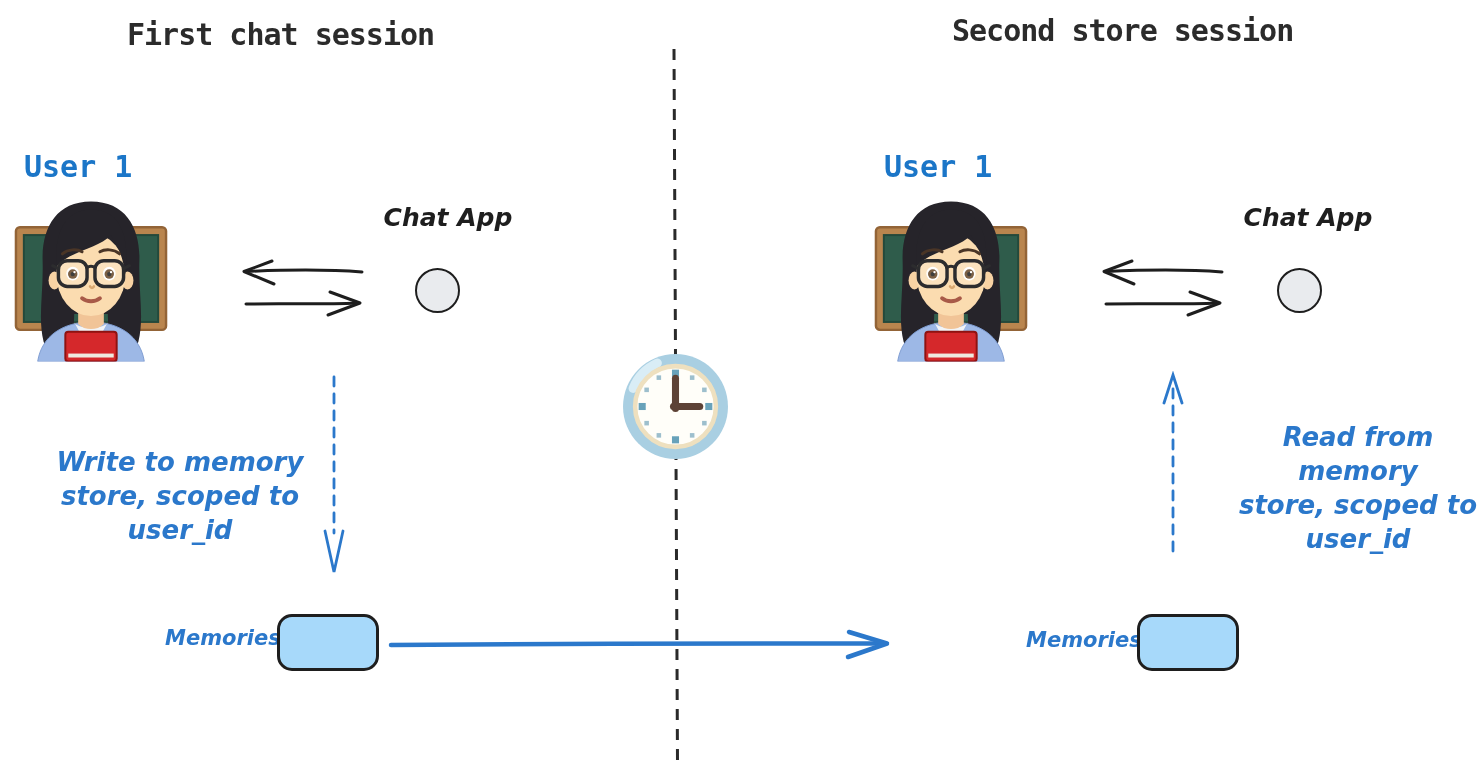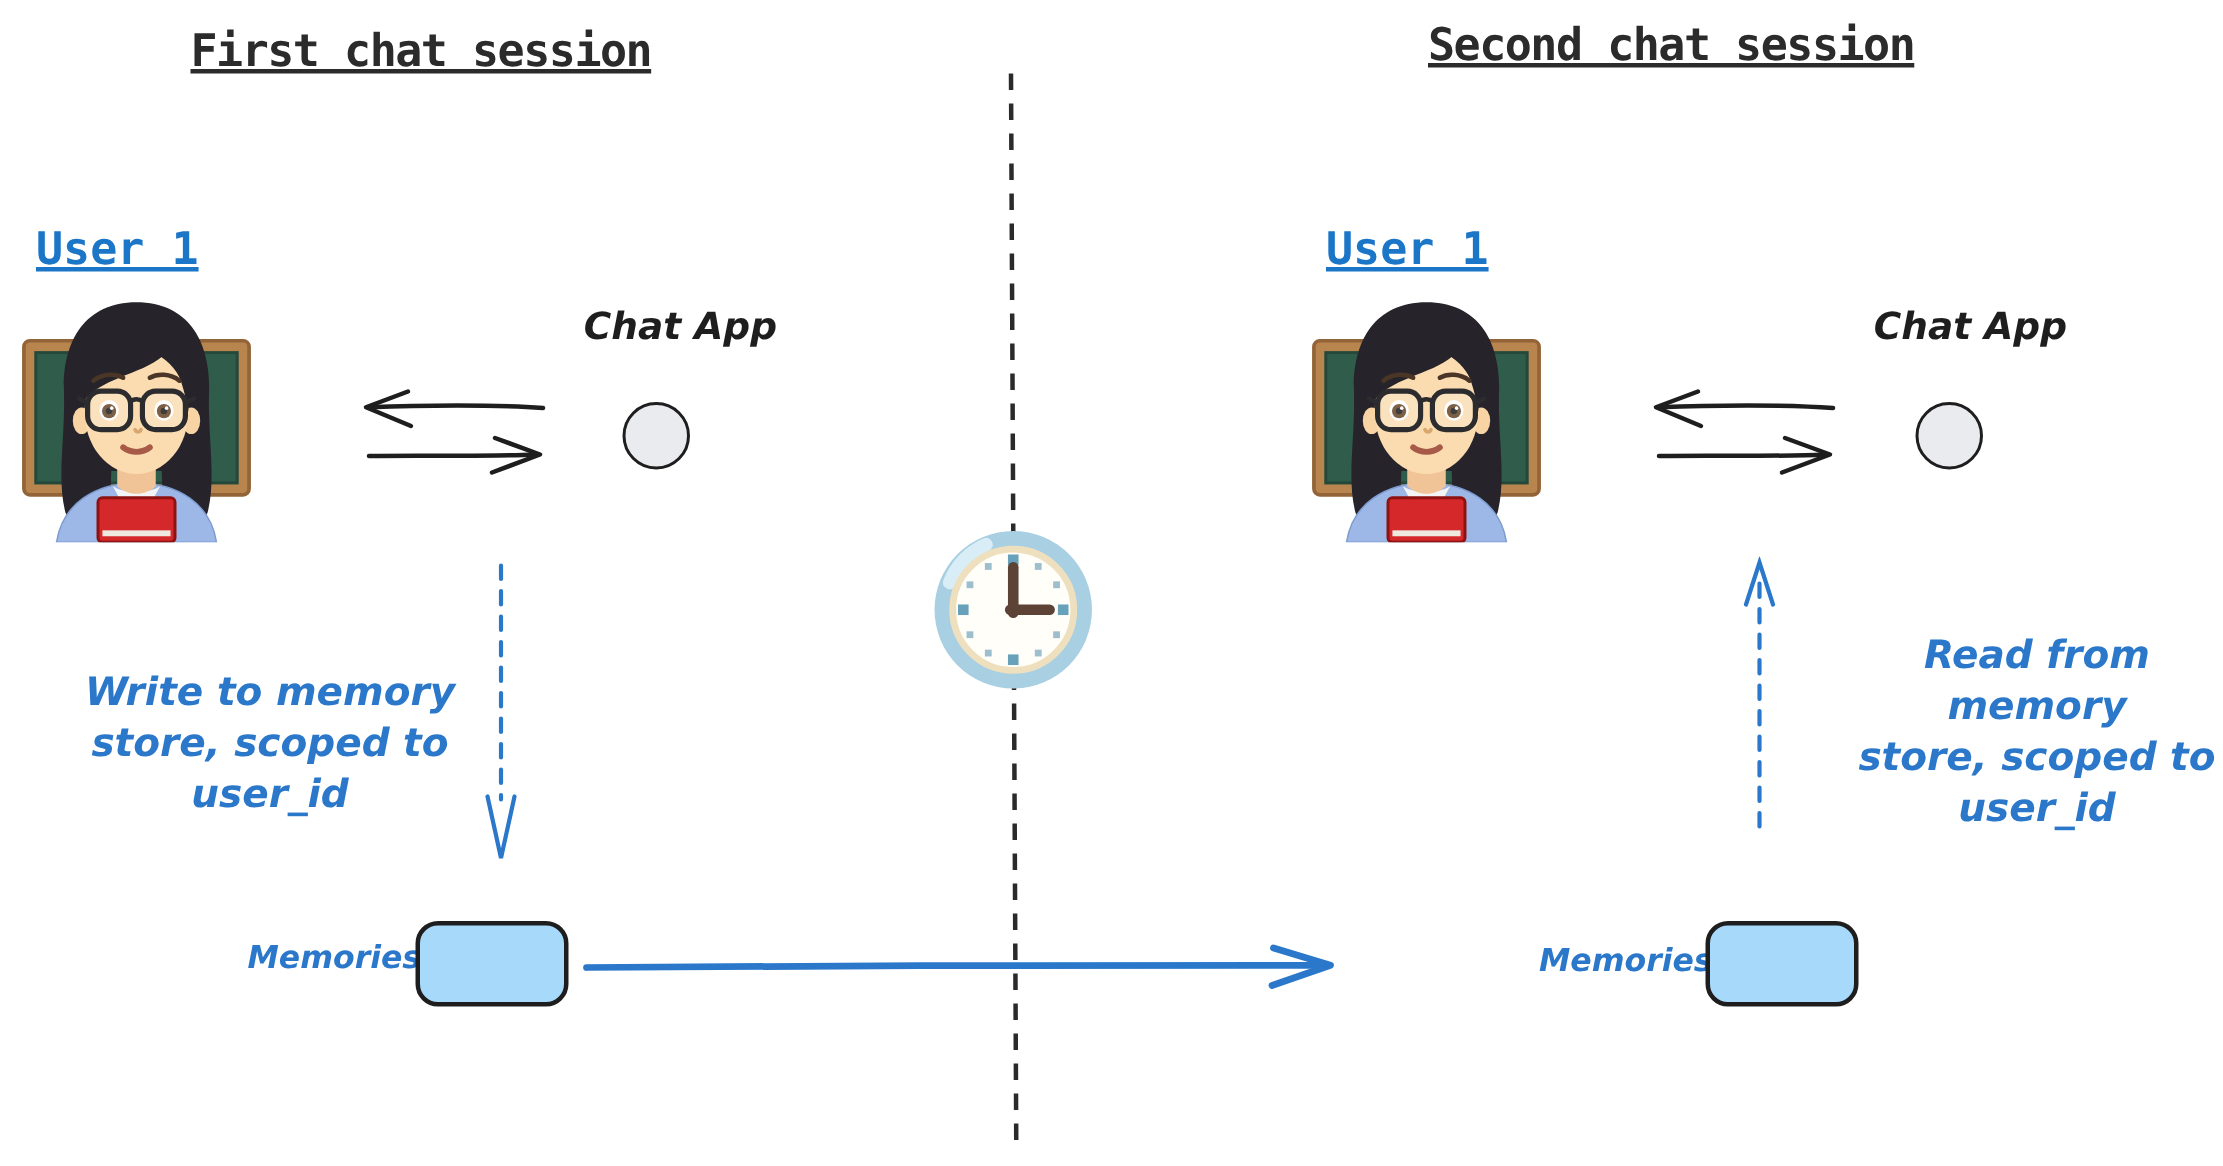--- a/index.html
+++ b/index.html
@@ -8,29 +8,29 @@
     --user-label-blue:#1b76c8;
     --annotation-blue:#2b78cb;
     --memory-box-fill:#a7d9fa;
     --node-fill:#e9ebee;
   }
   html,body{margin:0;padding:0;background:#fff;}
   .canvas{
     position:relative;width:1482px;height:777px;background:#fff;overflow:hidden;
     font-family:"DejaVu Sans",sans-serif;
   }
-  .mono{font-family:"DejaVu Sans Mono",monospace;font-weight:700;white-space:nowrap;text-decoration:underline;}
+  .mono{font-family:"DejaVu Sans Mono",monospace;font-weight:700;white-space:nowrap;}
   .title{position:absolute;font-size:30px;color:var(--title-text);letter-spacing:-1px;}
   .title-first{left:127px;top:17px;}
   .title-second{left:952px;top:13px;}
   .user-label{position:absolute;font-size:30px;color:var(--user-label-blue);}
   .user-left{left:24px;top:149px;}
   .user-right{left:884px;top:149px;}
   .hand{font-family:"DejaVu Sans",sans-serif;font-style:italic;font-weight:700;}
-  .chat-app-label{position:absolute;width:140px;text-align:right;font-size:25px;color:var(--ink);white-space:nowrap;}
+  .chat-app-label{position:absolute;width:140px;text-align:center;font-size:25px;color:var(--ink);white-space:nowrap;}
   .cal-left{left:378px;top:203px;}
   .cal-right{left:1238px;top:203px;}
   .node{position:absolute;width:45px;height:45px;box-sizing:border-box;border:2.5px solid var(--ink);border-radius:50%;background:var(--node-fill);}
   .node-left{left:415px;top:268px;}
   .node-right{left:1277px;top:268px;}
   .avatar{position:absolute;width:158px;height:165px;}
   .avatar-left{left:12px;top:197px;}
   .avatar-right{left:872px;top:197px;}
   .arrows{position:absolute;width:128px;height:60px;}
   .arrows-left{left:238px;top:258px;}
@@ -171,21 +171,21 @@
     </div>
     <div class="hand memories-label mem-label-left">Memories</div>
     <div class="memory-box box-left"></div>
   </section>
 
   <svg class="transfer-arrow" viewBox="0 0 509 34">
       <use href="#sym-transfer"></use>
     </svg>
 
   <section>
-    <div class="mono title title-second">Second chat session</div>
+    <div class="mono title title-second">Second store session</div>
     <div class="mono user-label user-right">User 1</div>
     <svg class="avatar avatar-right" viewBox="0 0 160 166">
         <use href="#sym-teacher"></use>
       </svg>
     <svg class="arrows arrows-right" viewBox="0 0 128 60">
         <use href="#sym-duplex-arrows"></use>
       </svg>
     <div class="hand chat-app-label cal-right">Chat App</div>
     <div class="node node-right"></div>
     <svg class="read-arrow" viewBox="0 0 30 186">

